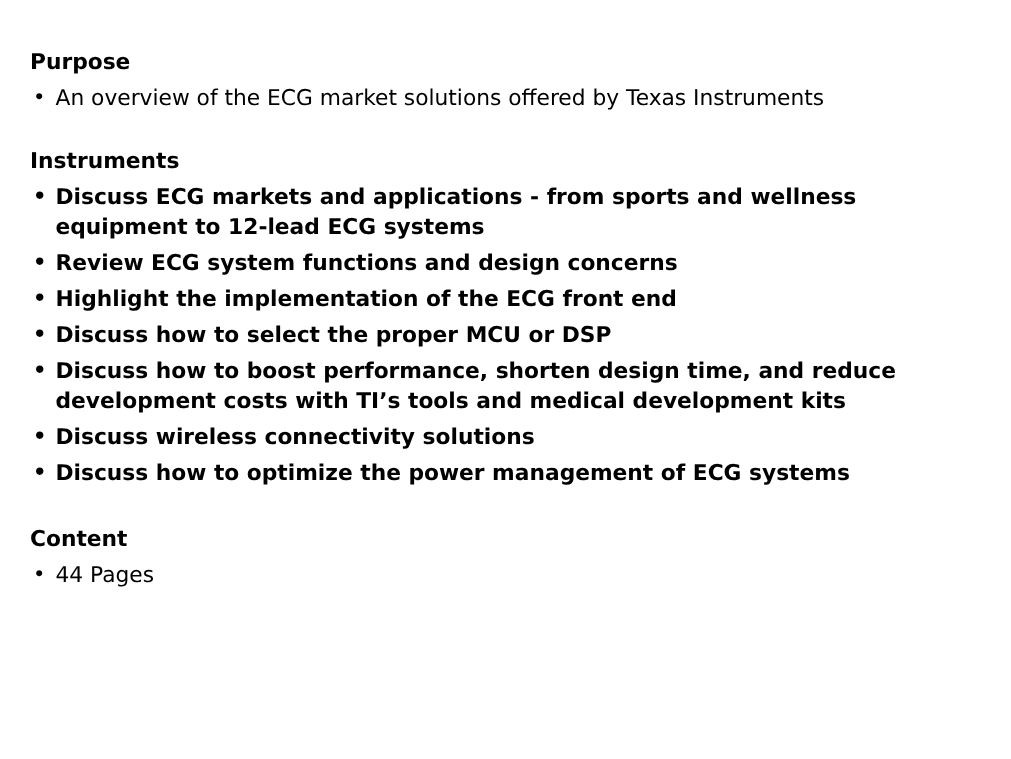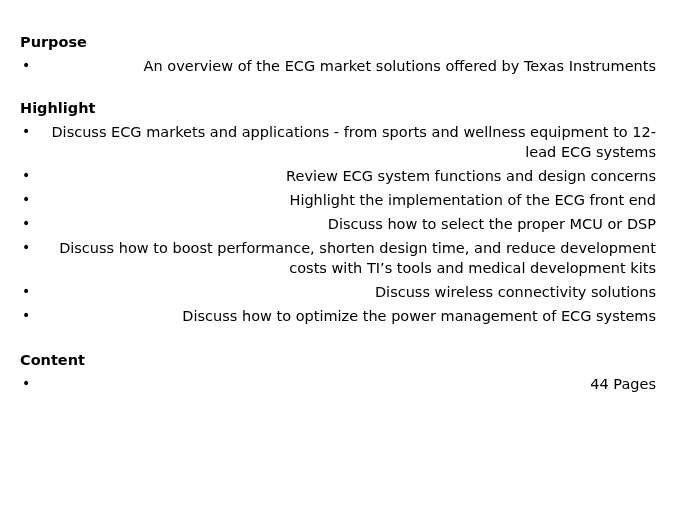--- a/index.html
+++ b/index.html
@@ -38,57 +38,56 @@
     font-weight: bold;
     margin: 0 0 6px 0;
   }
   .section {
     margin-bottom: 18px;
   }
   ul.bullets {
     list-style: none;
     margin: 0;
     padding: 0;
-    text-align: right;
   }
   ul.bullets li {
     position: relative;
     padding-left: 17px;
     font-size: 14.5px;
     line-height: 1.38;
     margin-bottom: 3px;
   }
   ul.bullets li::before {
     content: "\2022";
     position: absolute;
     left: 2px;
     top: 0;
     font-size: 14px;
   }
   .section-objectives { margin-top: 24px; }
-  .section-objectives ul.bullets li { margin-bottom: 4px; }
+  .section-objectives ul.bullets li { margin-bottom: 4px; font-weight: bold; }
   .section-content { margin-top: 26px; }
 </style>
 </head>
 <body>
 
 <div class="slide">
 
 
   <div class="body">
 
     <div class="section section-purpose">
       <div class="section-heading">Purpose</div>
       <ul class="bullets">
         <li>An overview of the ECG market solutions offered by Texas Instruments</li>
       </ul>
     </div>
 
     <div class="section section-objectives">
-      <div class="section-heading">Highlight</div>
+      <div class="section-heading">Instruments</div>
       <ul class="bullets">
         <li>Discuss ECG markets and applications - from sports and wellness equipment to 12-lead ECG systems</li>
         <li>Review ECG system functions and design concerns</li>
         <li>Highlight the implementation of the ECG front end</li>
         <li>Discuss how to select the proper MCU or DSP</li>
         <li>Discuss how to boost performance, shorten design time, and reduce development costs with TI’s tools and medical development kits</li>
         <li>Discuss wireless connectivity solutions</li>
         <li>Discuss how to optimize the power management of ECG systems</li>
       </ul>
     </div>

